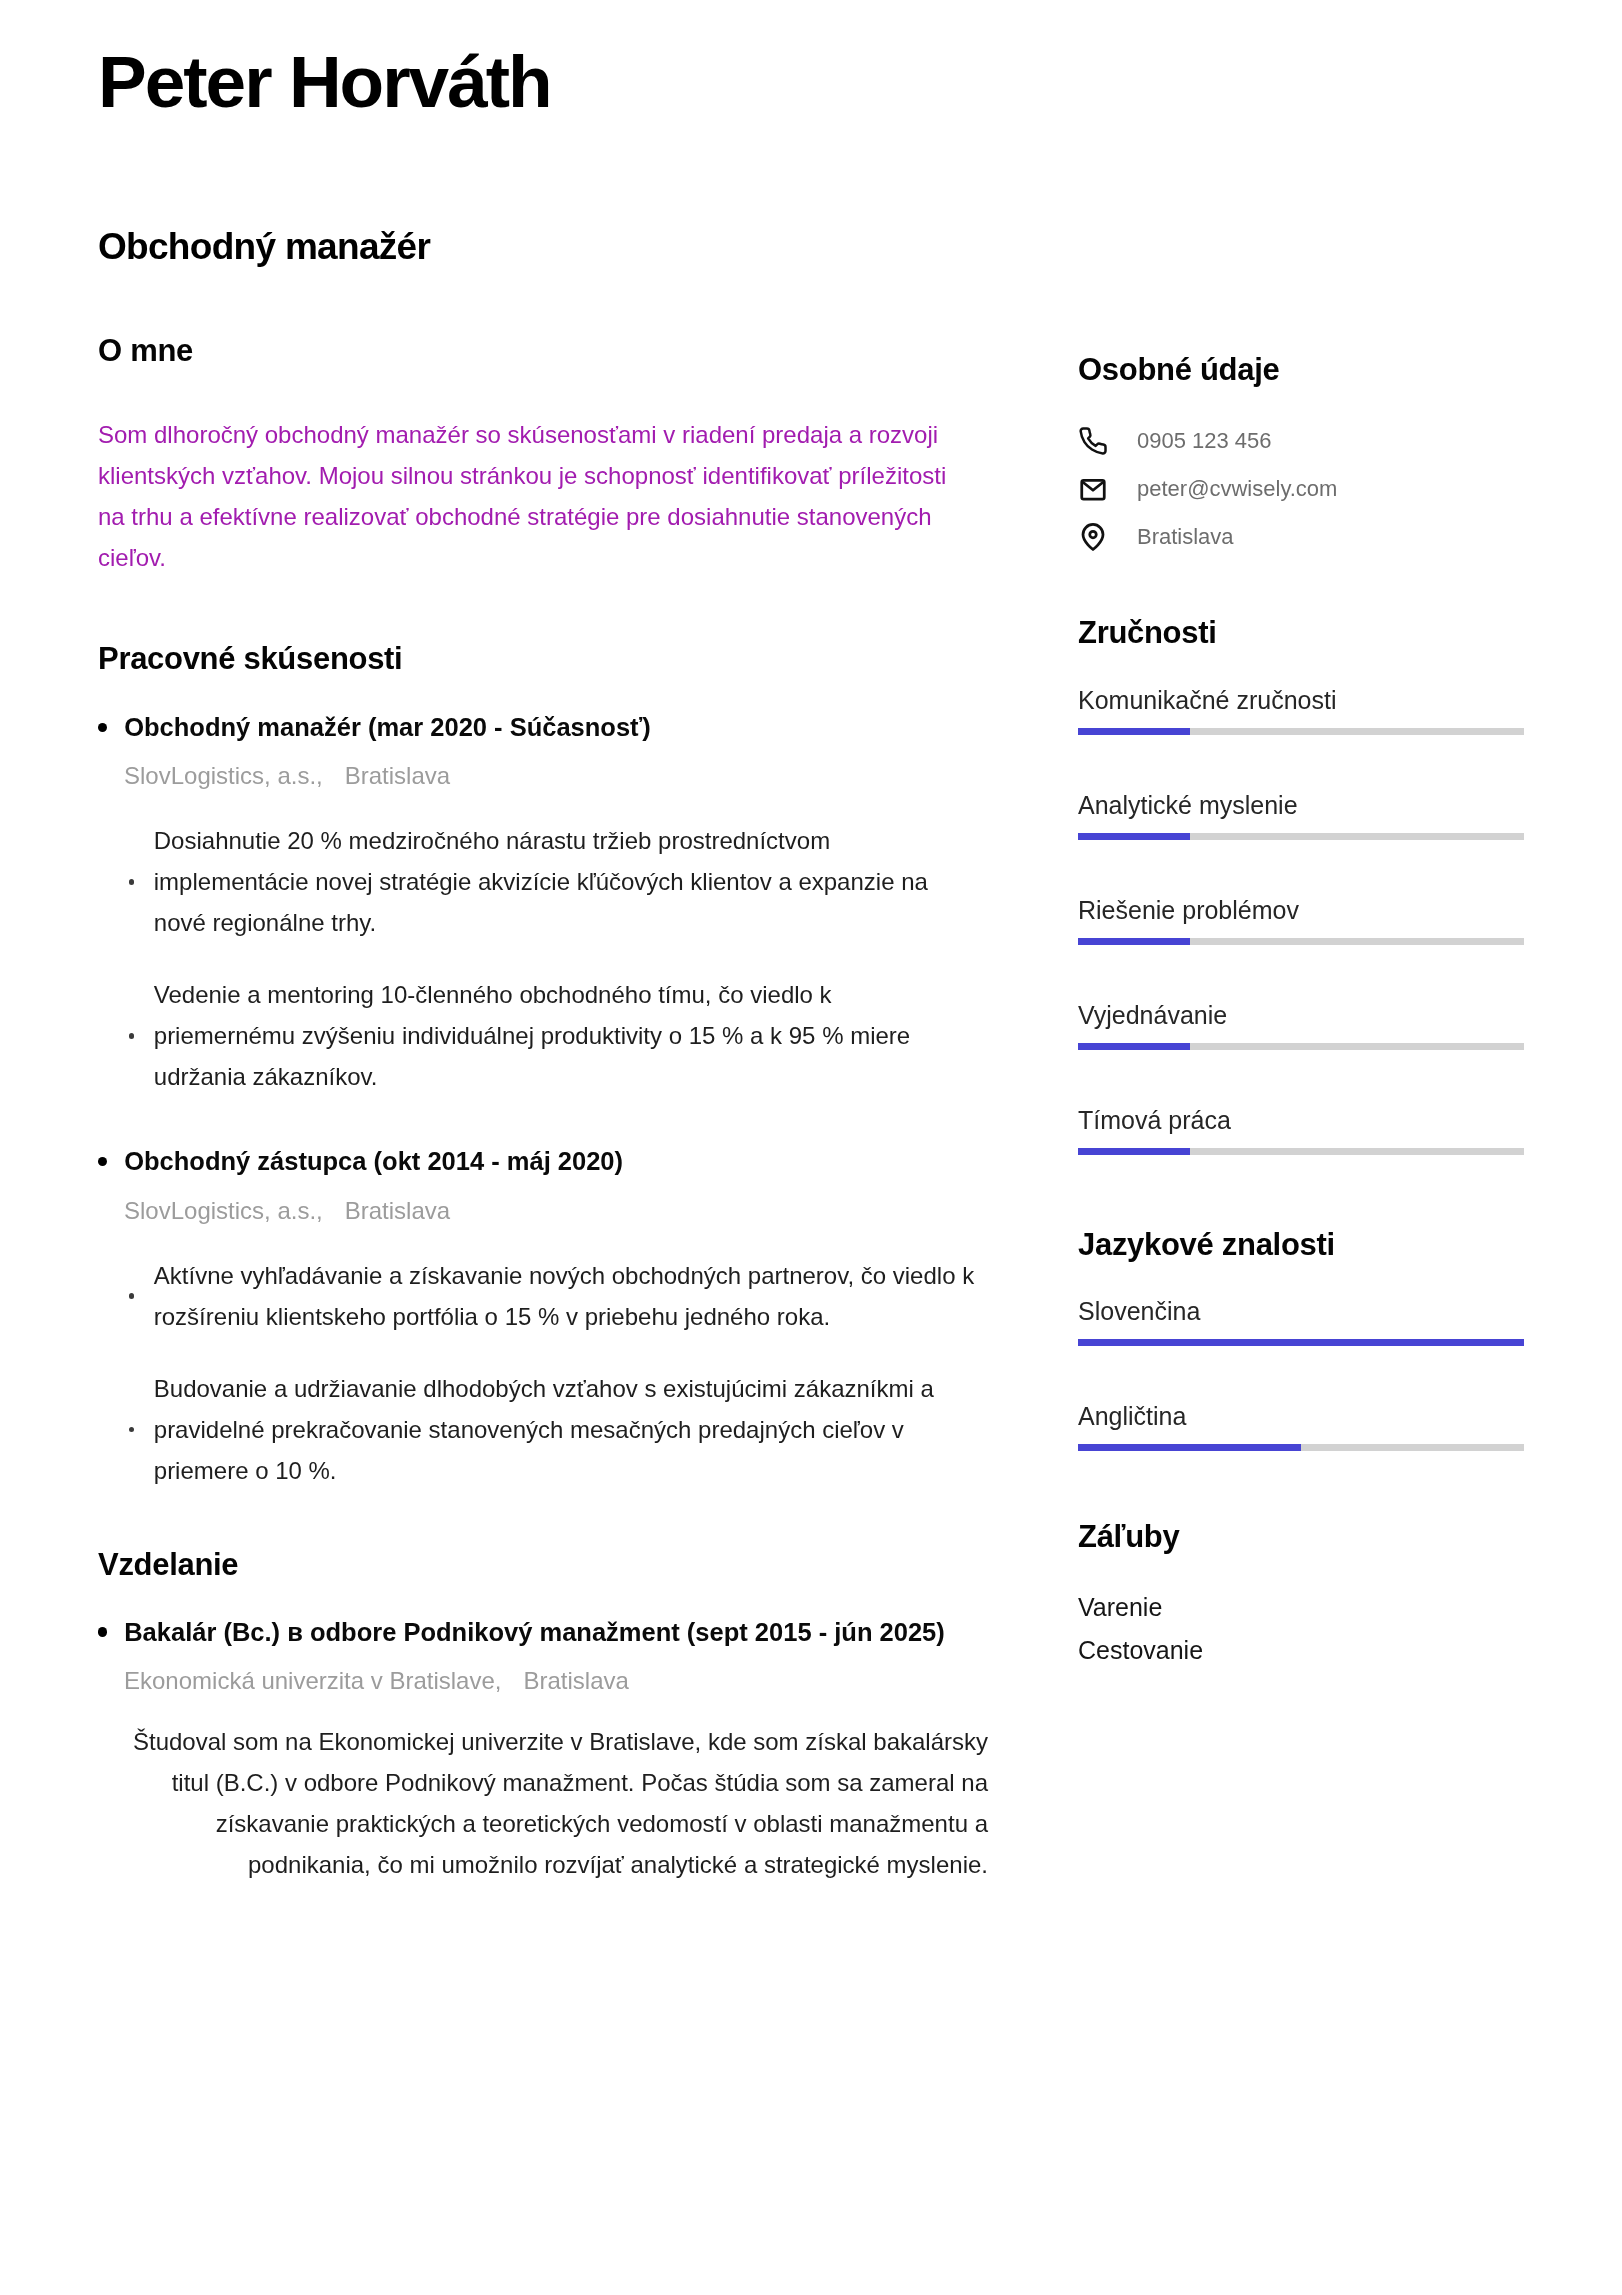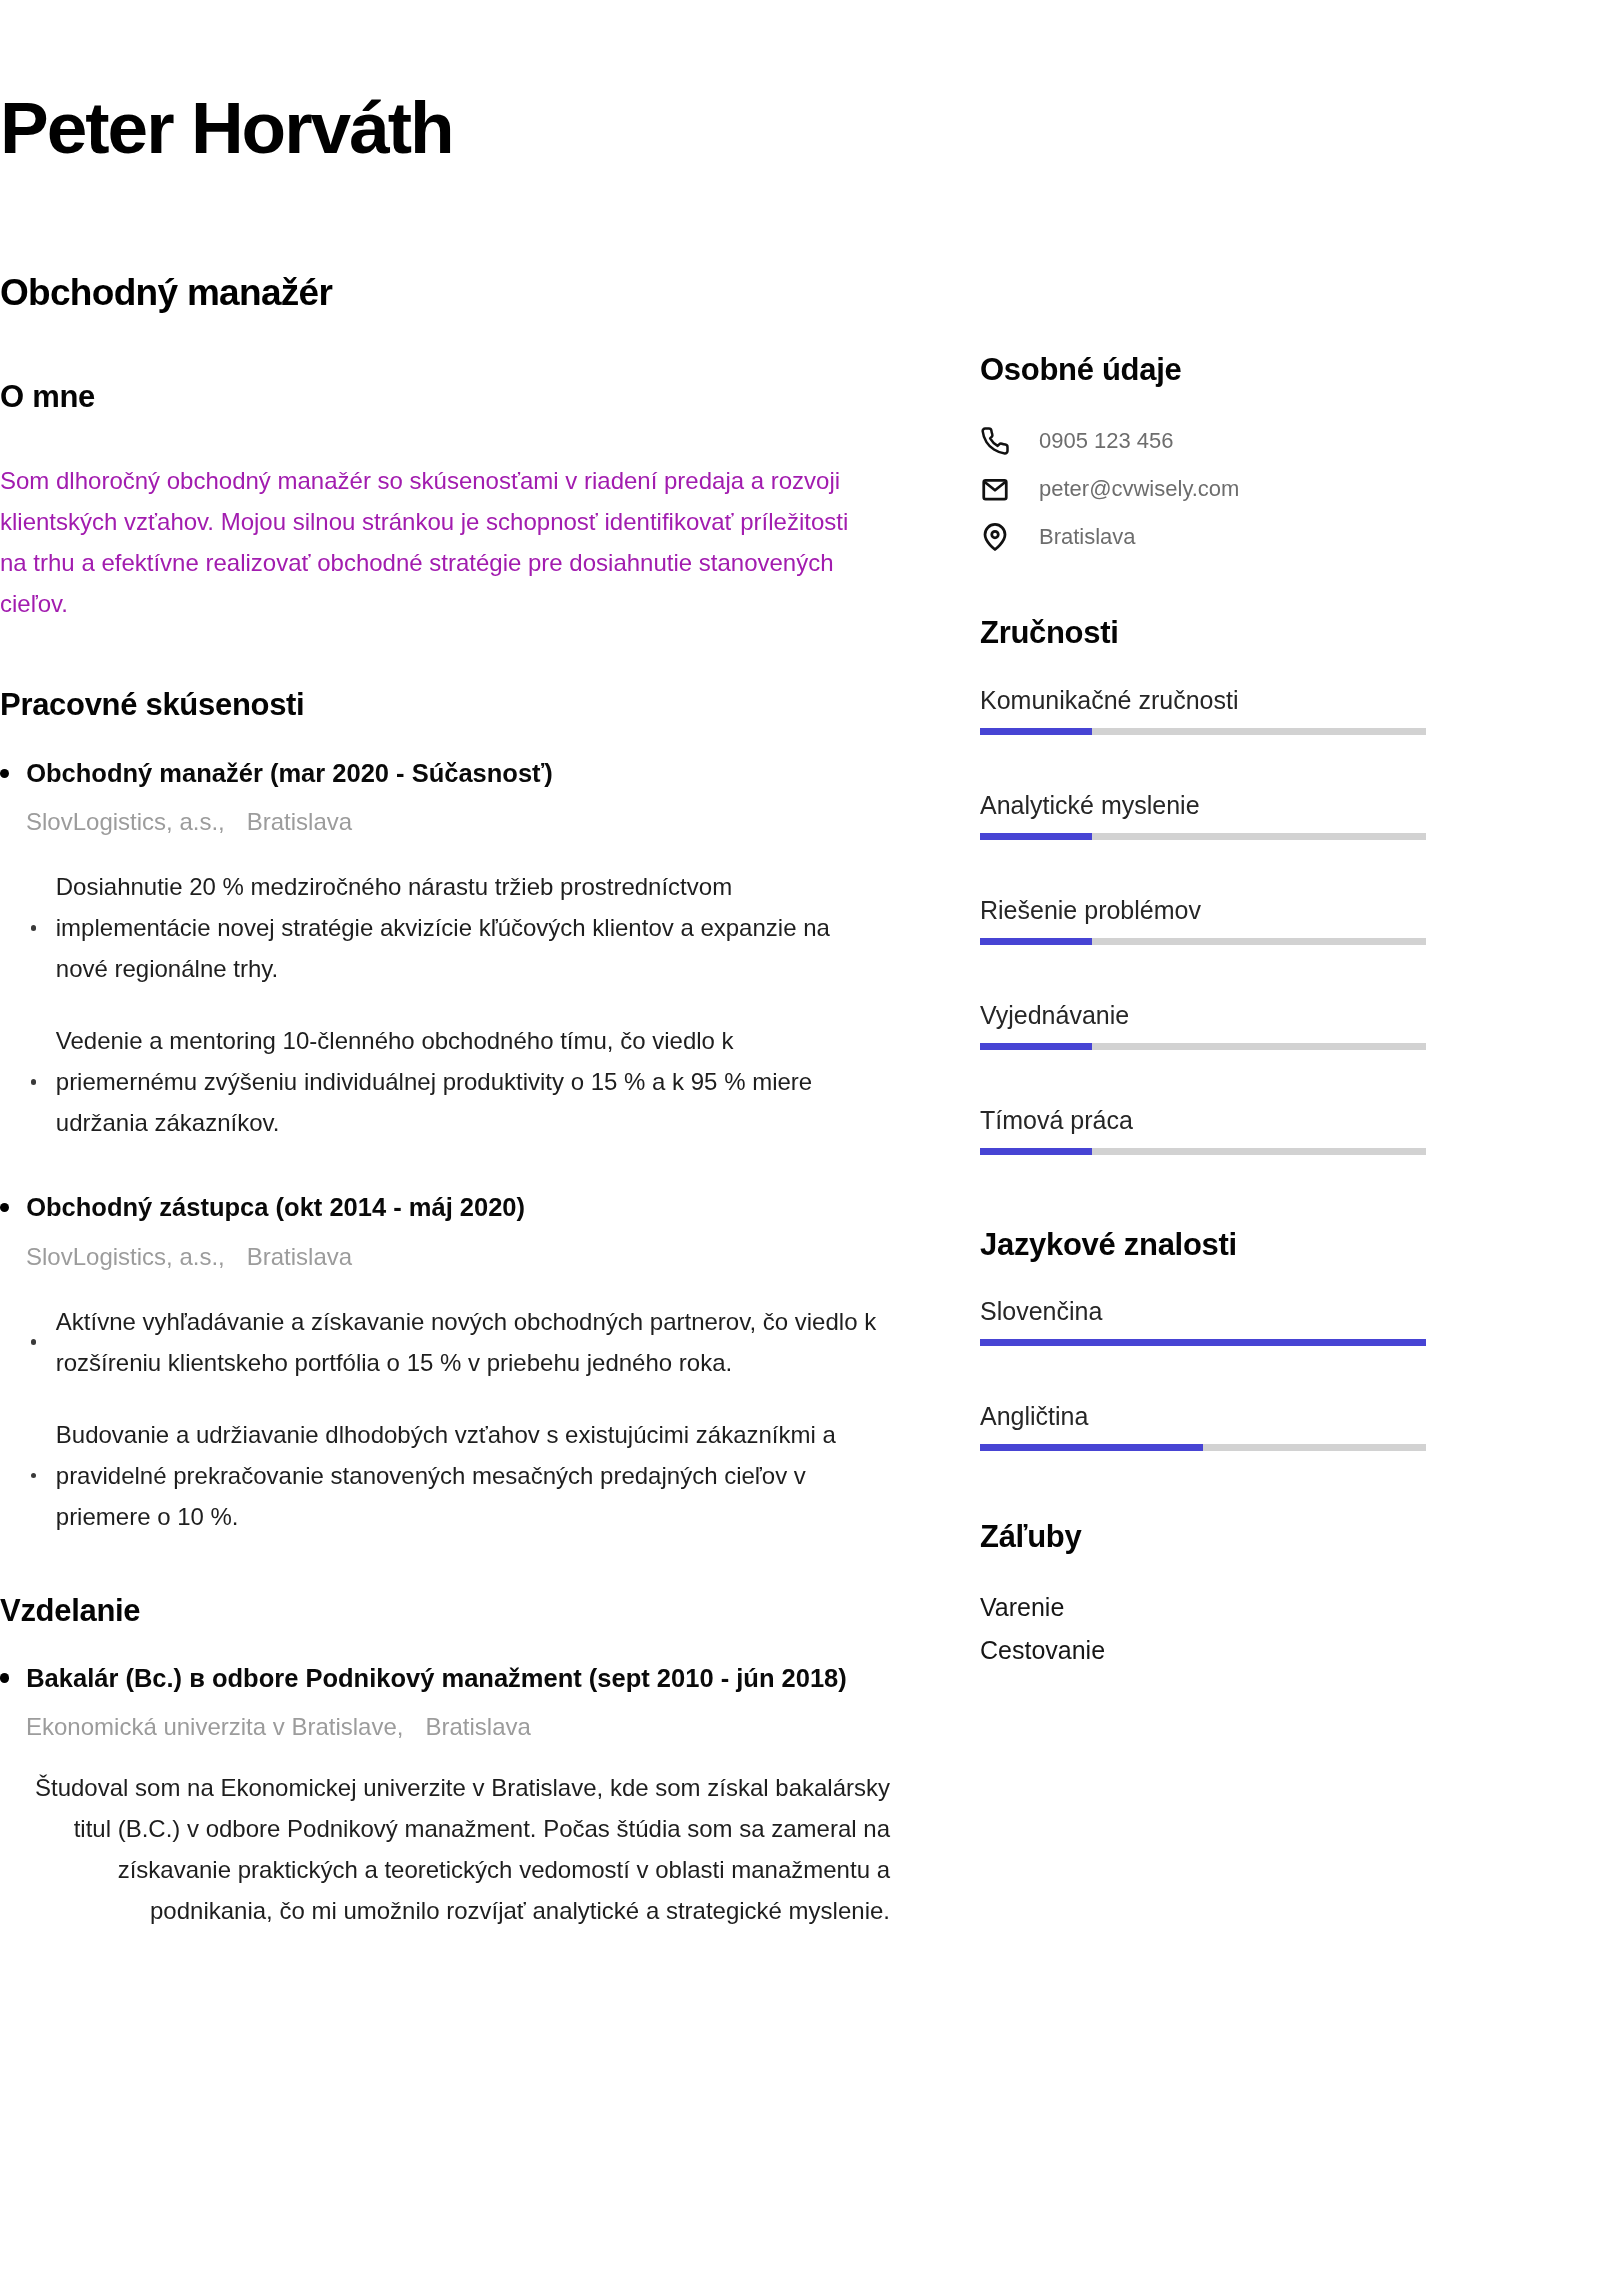--- a/index.html
+++ b/index.html
@@ -3,21 +3,21 @@
 <meta charset="utf-8">
 <style>
   * { margin:0; padding:0; box-sizing:border-box; }
   html,body { background:#ffffff; }
   body { font-family:"Liberation Sans","DejaVu Sans",sans-serif; color:#1e1e1e; }
   .page {
     position:relative; width:1623px; height:2295px; background:#ffffff;
     display:flex; overflow:hidden;
   }
   
-  .main { width:893px; padding-top:87px; }
+  .main { width:893px; margin-left:98px; padding-top:41px; }
   .name {
     font-size:73px; font-weight:700; color:#000;
     letter-spacing:-2px; line-height:1.12; white-space:nowrap;
   }
   .job-role { margin-top:103px; font-size:37px; font-weight:700; color:#000; letter-spacing:-0.7px; }
   h2.sec {
     font-size:31px; font-weight:700; color:#050505; letter-spacing:-0.3px; line-height:1.15;
   }
   .sec-about { margin-top:65px; }
   .about-text { margin-top:46px; font-size:24px; line-height:41px; color:#a21caf; width:874px; }
@@ -109,21 +109,21 @@
           <span class="dot-sm"></span>
           <span class="bullet-text">Budovanie a udržiavanie dlhodobých vzťahov s existujúcimi zákazníkmi a pravidelné prekračovanie stanovených mesačných predajných cieľov v priemere o 10 %.</span>
         </div>
       </div>
     </div>
 
     <h2 class="sec sec-edu">Vzdelanie</h2>
     <div class="edu">
       <div class="job-head">
         <span class="dot-lg"></span>
-        <span class="job-title">Bakalár (Bc.) в odbore Podnikový manažment (sept 2010 - jún 2018)</span>
+        <span class="job-title">Bakalár (Bc.) в odbore Podnikový manažment (sept 2015 - jún 2025)</span>
       </div>
       <div class="company-line">
         <span>Ekonomická univerzita v Bratislave,</span><span class="loc">Bratislava</span>
       </div>
       <p class="edu-desc">Študoval som na Ekonomickej univerzite v Bratislave, kde som získal bakalársky titul (B.C.) v odbore Podnikový manažment. Počas štúdia som sa zameral na získavanie praktických a teoretických vedomostí v oblasti manažmentu a podnikania, čo mi umožnilo rozvíjať analytické a strategické myslenie.</p>
     </div>
 
   </div>
 
   <div class="sidebar">

